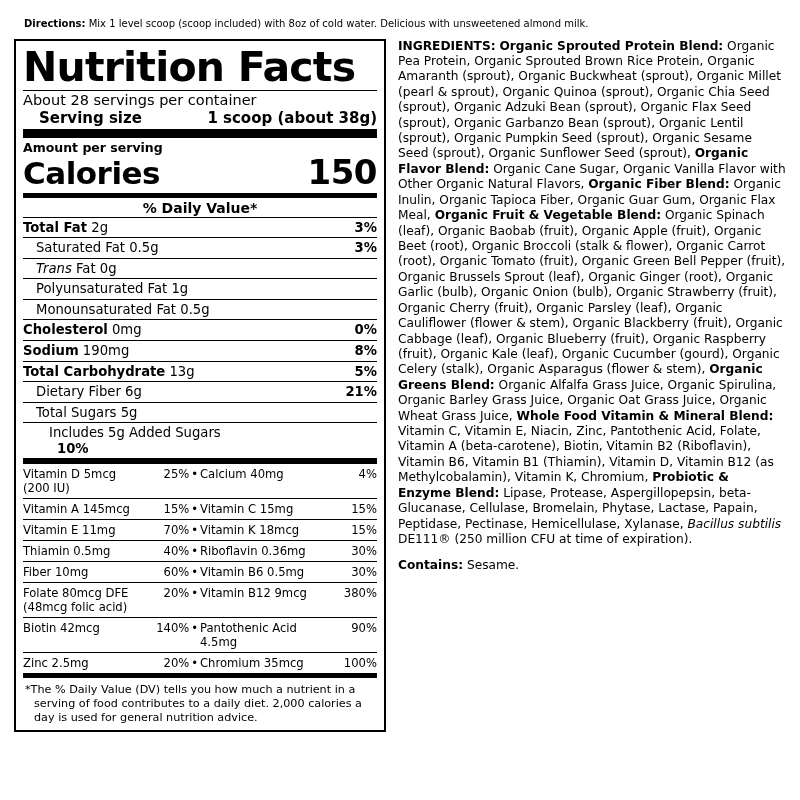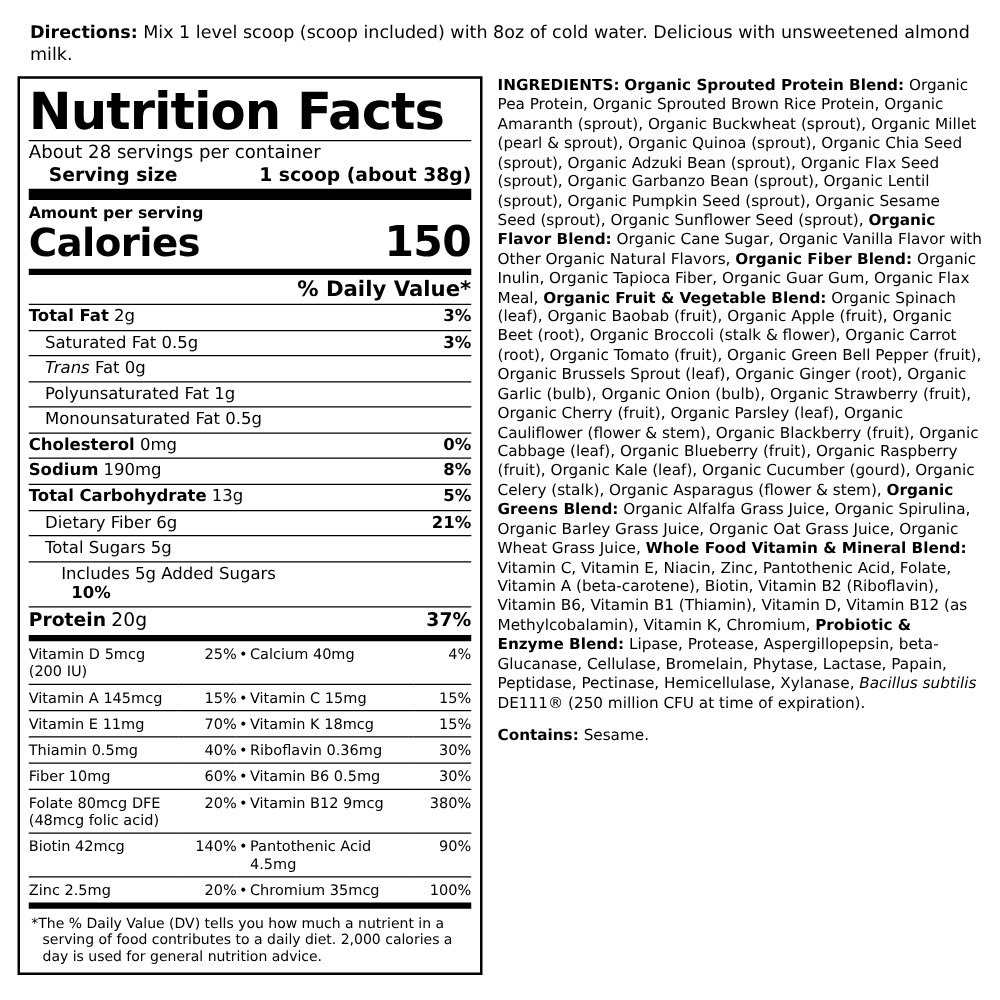--- a/index.html
+++ b/index.html
@@ -15,21 +15,21 @@
     overflow: hidden;
   }
   .page {
     position: relative;
     width: 800px;
     height: 800px;
     box-sizing: border-box;
     padding: 14px 14px 0 14px;
   }
   .directions {
-    font-size: 14px;
+    font-size: 10px;
     line-height: 1.25;
     margin: 4px 8px 8px 10px;
   }
   .directions b { font-weight: bold; }
 
   .columns {
     display: flex;
     align-items: flex-start;
     gap: 12px;
   }
@@ -90,23 +90,23 @@
     font-weight: bold;
     font-size: 31px;
     letter-spacing: -0.5px;
   }
   .calories-value {
     font-weight: bold;
     font-size: 34px;
     letter-spacing: -0.5px;
   }
   .dv-header {
-    text-align: right;
-    font-weight: bold;
-    font-size: 17px;
+    text-align: center;
+    font-weight: bold;
+    font-size: 14px;
     margin: 2px 0 1px 0;
   }
   .nf-line {
     display: flex;
     justify-content: space-between;
     font-size: 13.2px;
     padding: 2px 0 2px 0;
     line-height: 1.18;
   }
   .nf-line .label { }
@@ -241,24 +241,20 @@
           <span class="val"></span>
         </div>
         <div class="rule-hair"></div>
 
         <div class="nf-line ind2">
           <span class="label"><span>Includes 5g Added Sugars</span></span>
           <span class="val">10%</span>
         </div>
         <div class="rule-hair"></div>
 
-        <div class="nf-line">
-          <span class="label"><span class="b" style="font-size:15px">Protein</span> <span style="font-size:15px">20g</span></span>
-          <span class="val" style="font-size:15px">37%</span>
-        </div>
         <div class="rule-med"></div>
 
         <table class="vit-table">
           <tbody>
               <tr>
             <td class="vit-name">Vitamin D 5mcg (200 IU)</td>
             <td class="vit-dv">25%</td>
             <td class="vit-sep">•</td>
             <td class="vit-name2">Calcium 40mg</td>
             <td class="vit-dv2">4%</td>

